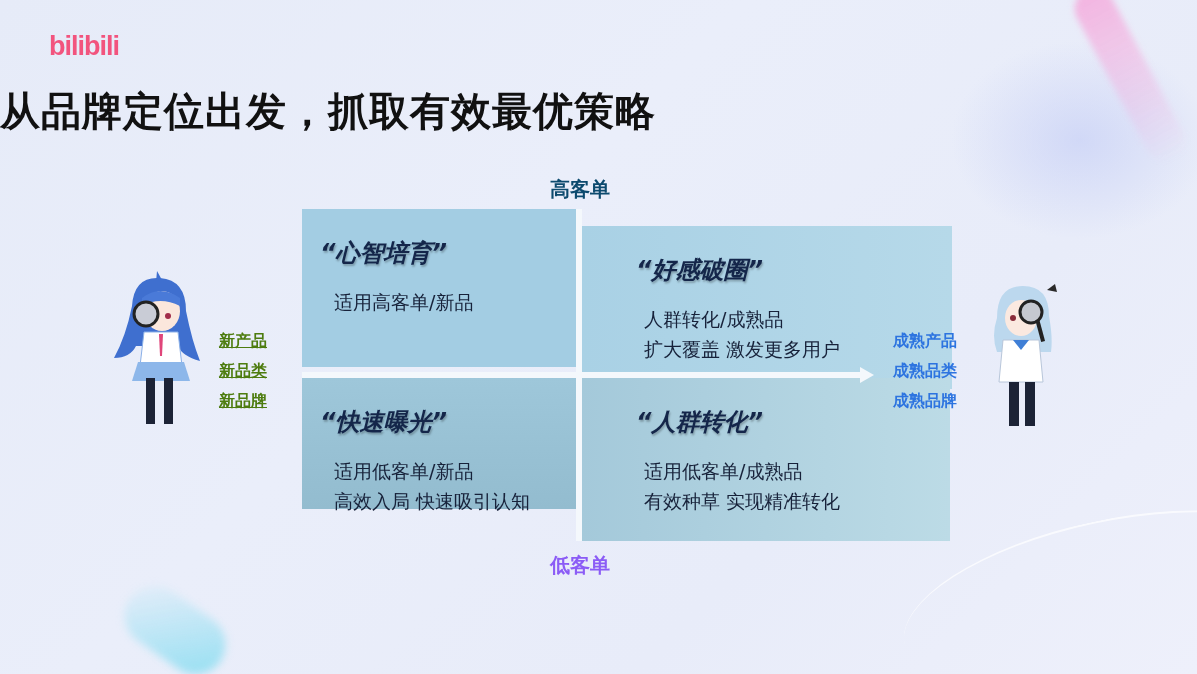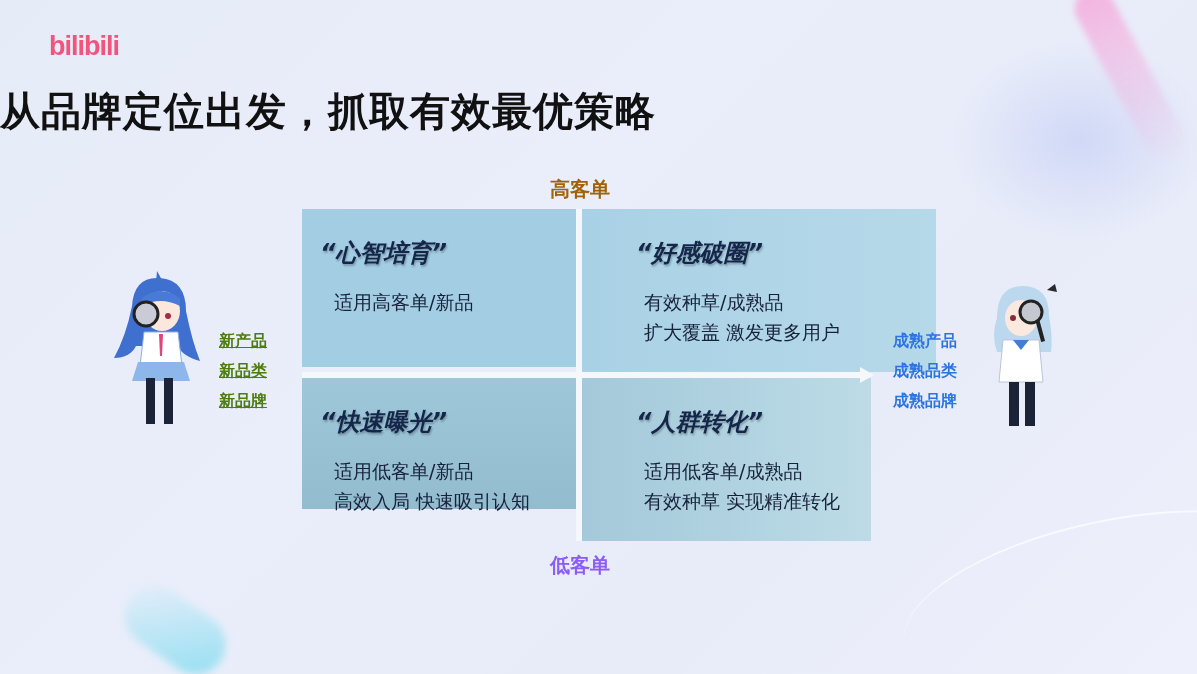--- a/index.html
+++ b/index.html
@@ -30,37 +30,37 @@
   .logo {
     position:absolute; left:49px; top:31px;
     font-family:"Liberation Sans", sans-serif; font-weight:bold; font-size:27px;
     color:#f2547e; letter-spacing:-1px;
   }
   .title {
     position:absolute; left:0; width:1197px; top:84px; text-align:left;
     font-size:40px; font-weight:bold; color:#111; letter-spacing:1px;
   }
   .axis-label {
-    position:absolute; font-size:20px; font-weight:bold; color:#a16207; text-align:center;
+    position:absolute; font-size:20px; font-weight:bold; color:#0c4a6e; text-align:center;
   }
   .axis-top { left:530px; width:100px; top:176px; }
   .axis-bottom { left:530px; width:100px; top:552px; color:#8b5cf6; }
   .side-list {
     position:absolute; font-size:16px; font-weight:bold; line-height:30px;
   }
   .side-left { left:219px; top:326px; color:#4d7c0f;text-decoration:underline; }
   .side-right { left:893px; top:326px; color:#2d74e0; }
   .matrix {
     position:absolute; left:302px; top:209px; width:634px; height:332px;
   }
   .quad { position:absolute; }
   .q-tl { left:0; top:0; width:274px; height:158px; background:#a3cde3; }
-  .q-tr { left:280px; top:0; width:354px; height:163px; background:linear-gradient(90deg,#a9d1e5,#b6d9e9); }
+  .q-tr { left:280px; top:17px; width:354px; height:163px; background:linear-gradient(90deg,#a9d1e5,#b6d9e9);padding-left:16px; }
   .q-bl { left:0; top:169px; width:274px; height:131px; background:linear-gradient(180deg,#9ec7da,#93bccf); }
-  .q-br { left:280px; top:169px; width:289px; height:163px; background:linear-gradient(90deg,#a4c9da,#bcdbe6); }
+  .q-br { left:280px; top:169px; width:368px; height:163px; background:linear-gradient(90deg,#a4c9da,#bcdbe6); }
   .divider-v { position:absolute; left:274px; top:0; width:6px; height:332px; background:#f4f8fc; }
   .divider-h { position:absolute; left:0; top:163px; width:560px; height:6px; background:#f4f8fc; }
   .arrow-head {
     position:absolute; left:558px; top:158px; width:0; height:0;
     border-top:8px solid transparent; border-bottom:8px solid transparent;
     border-left:14px solid #f4f8fc;
   }
   .quad-title {
     position:absolute; left:18px; top:28px; font-size:24px; font-weight:bold; font-style:italic;
     color:#14264a; text-shadow: 1px 2px 2px rgba(0,0,0,0.25);
@@ -95,21 +95,21 @@
 <div class="matrix">
   <div class="quad q-tl">
     <div class="quad-title">“心智培育”</div>
     <div class="quad-lines">
       <div>适用高客单/新品</div>
     </div>
   </div>
   <div class="quad q-tr">
     <div class="quad-title">“好感破圈”</div>
     <div class="quad-lines">
-      <div>有效种草/成熟品</div>
+      <div>人群转化/成熟品</div>
       <div>扩大覆盖 激发更多用户</div>
     </div>
   </div>
   <div class="quad q-bl">
     <div class="quad-title">“快速曝光”</div>
     <div class="quad-lines">
       <div>适用低客单/新品</div>
       <div>高效入局 快速吸引认知</div>
     </div>
   </div>

